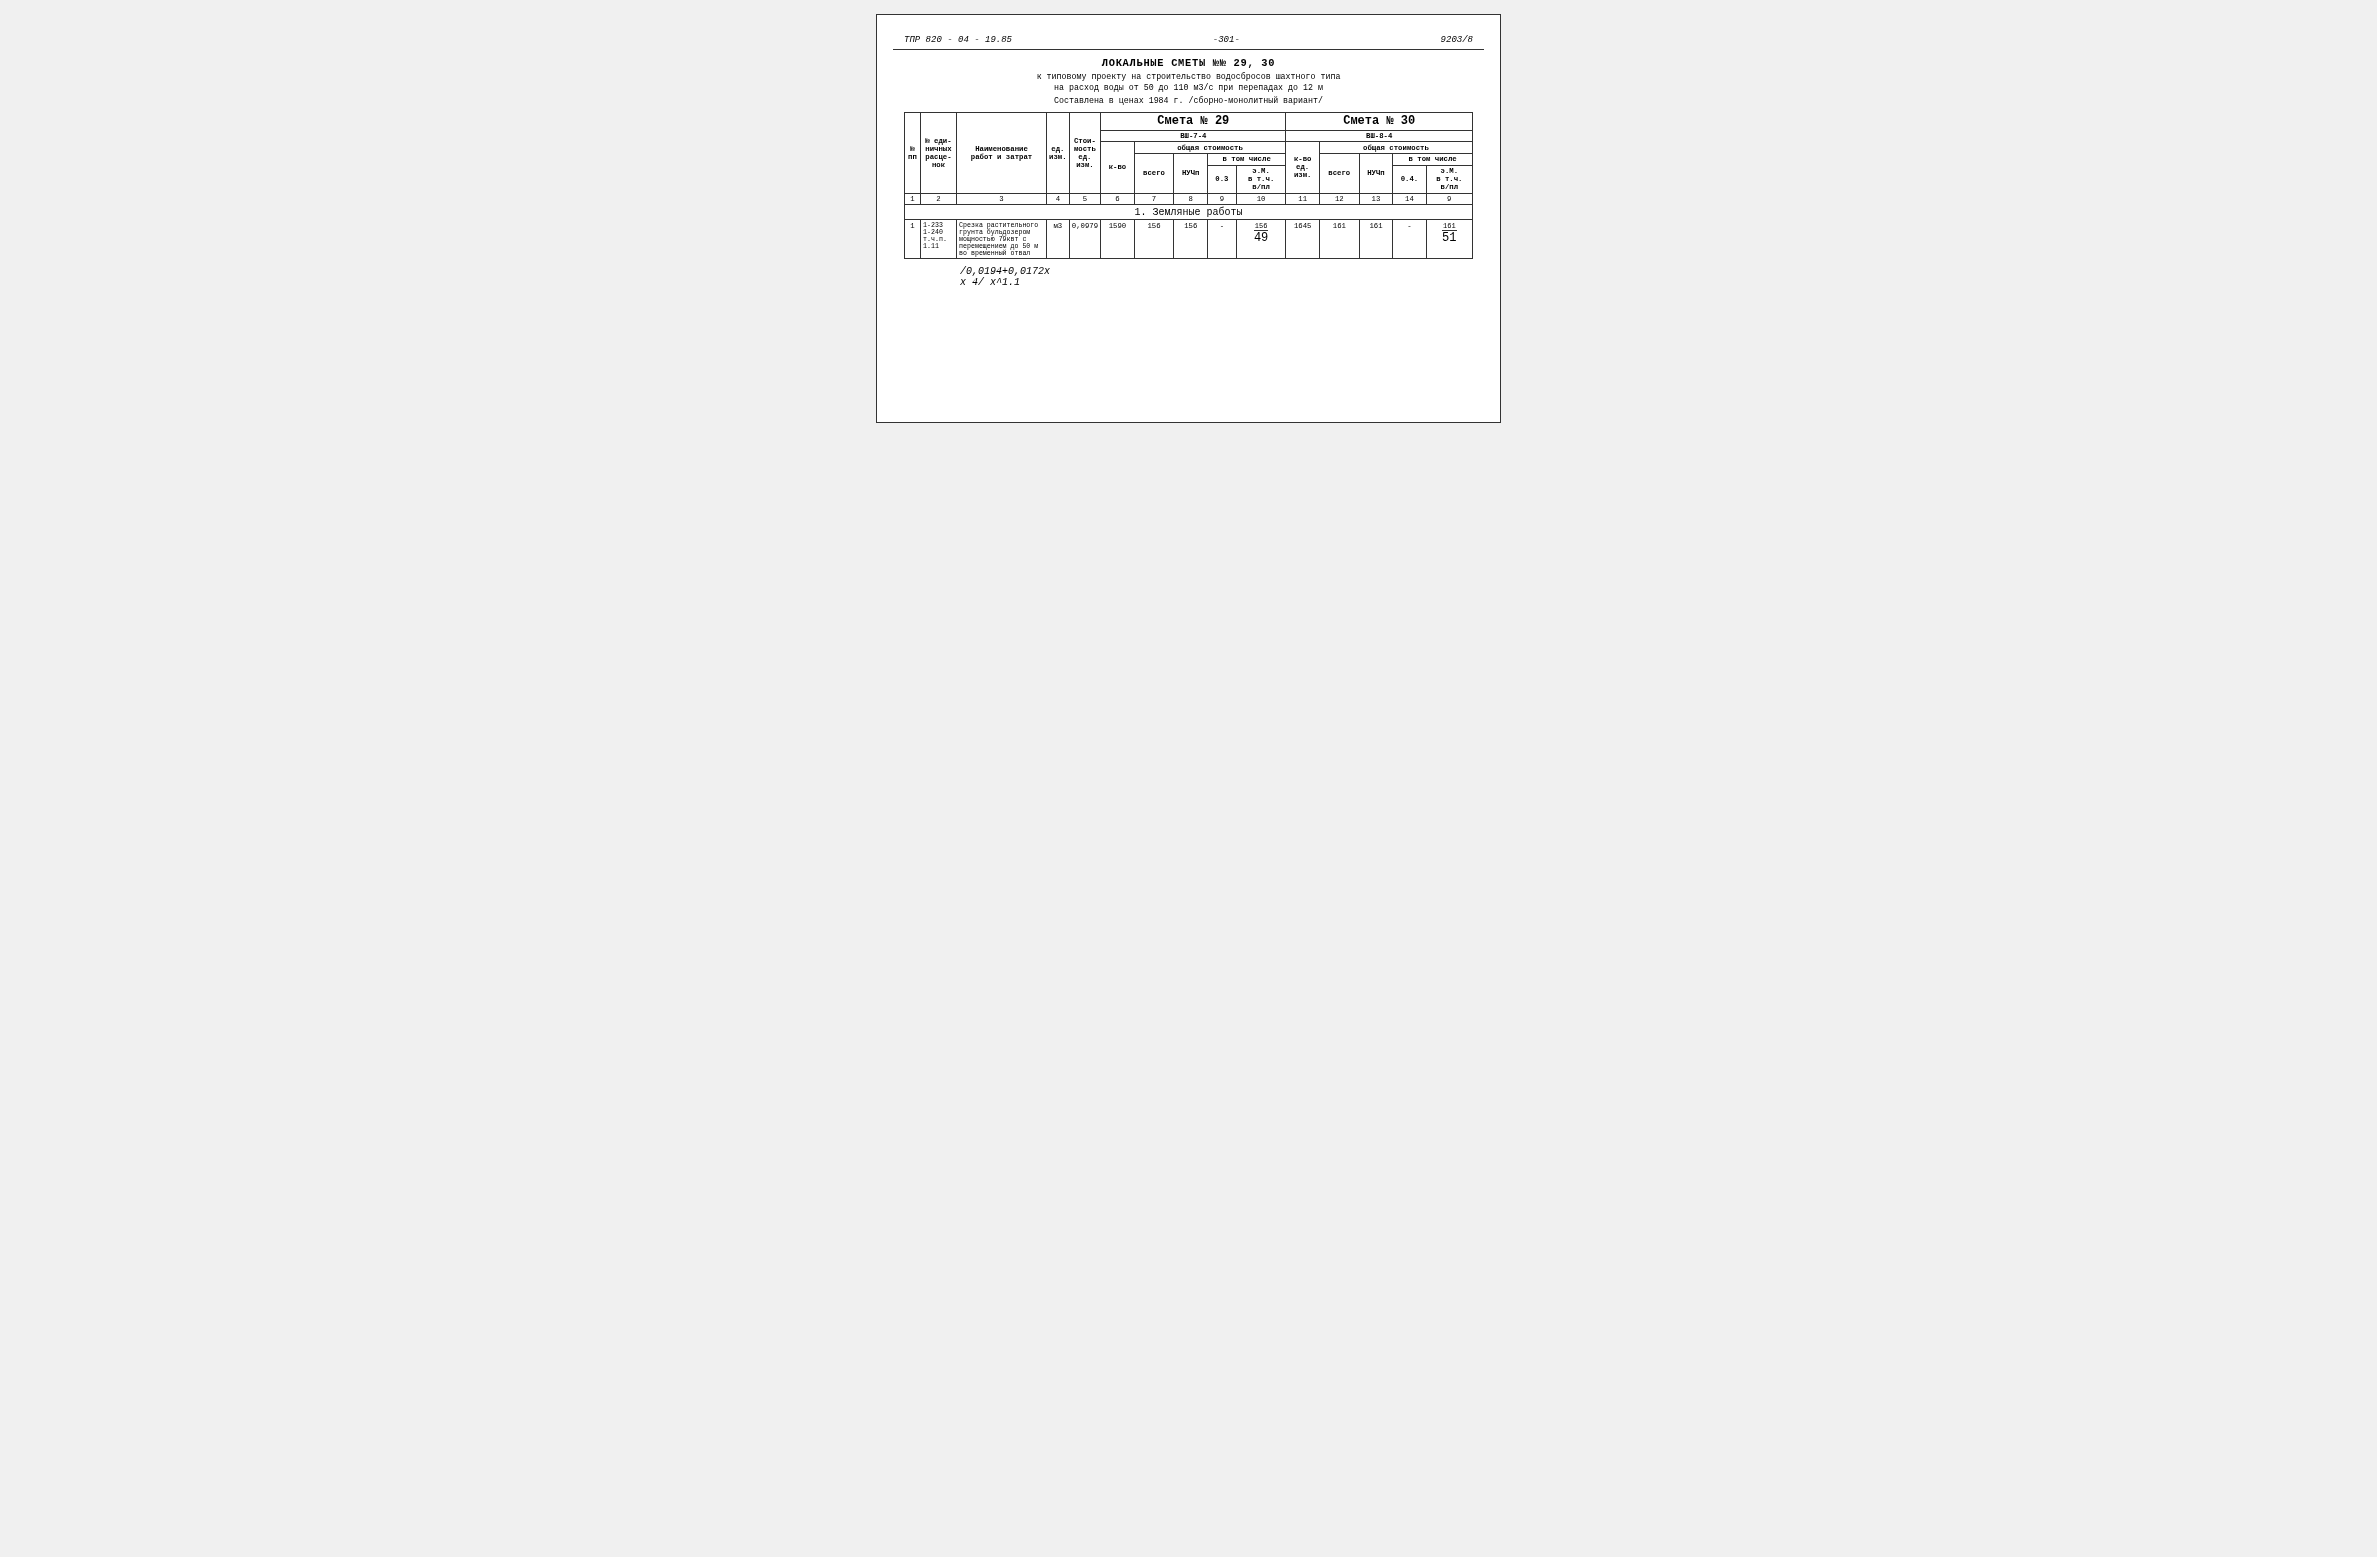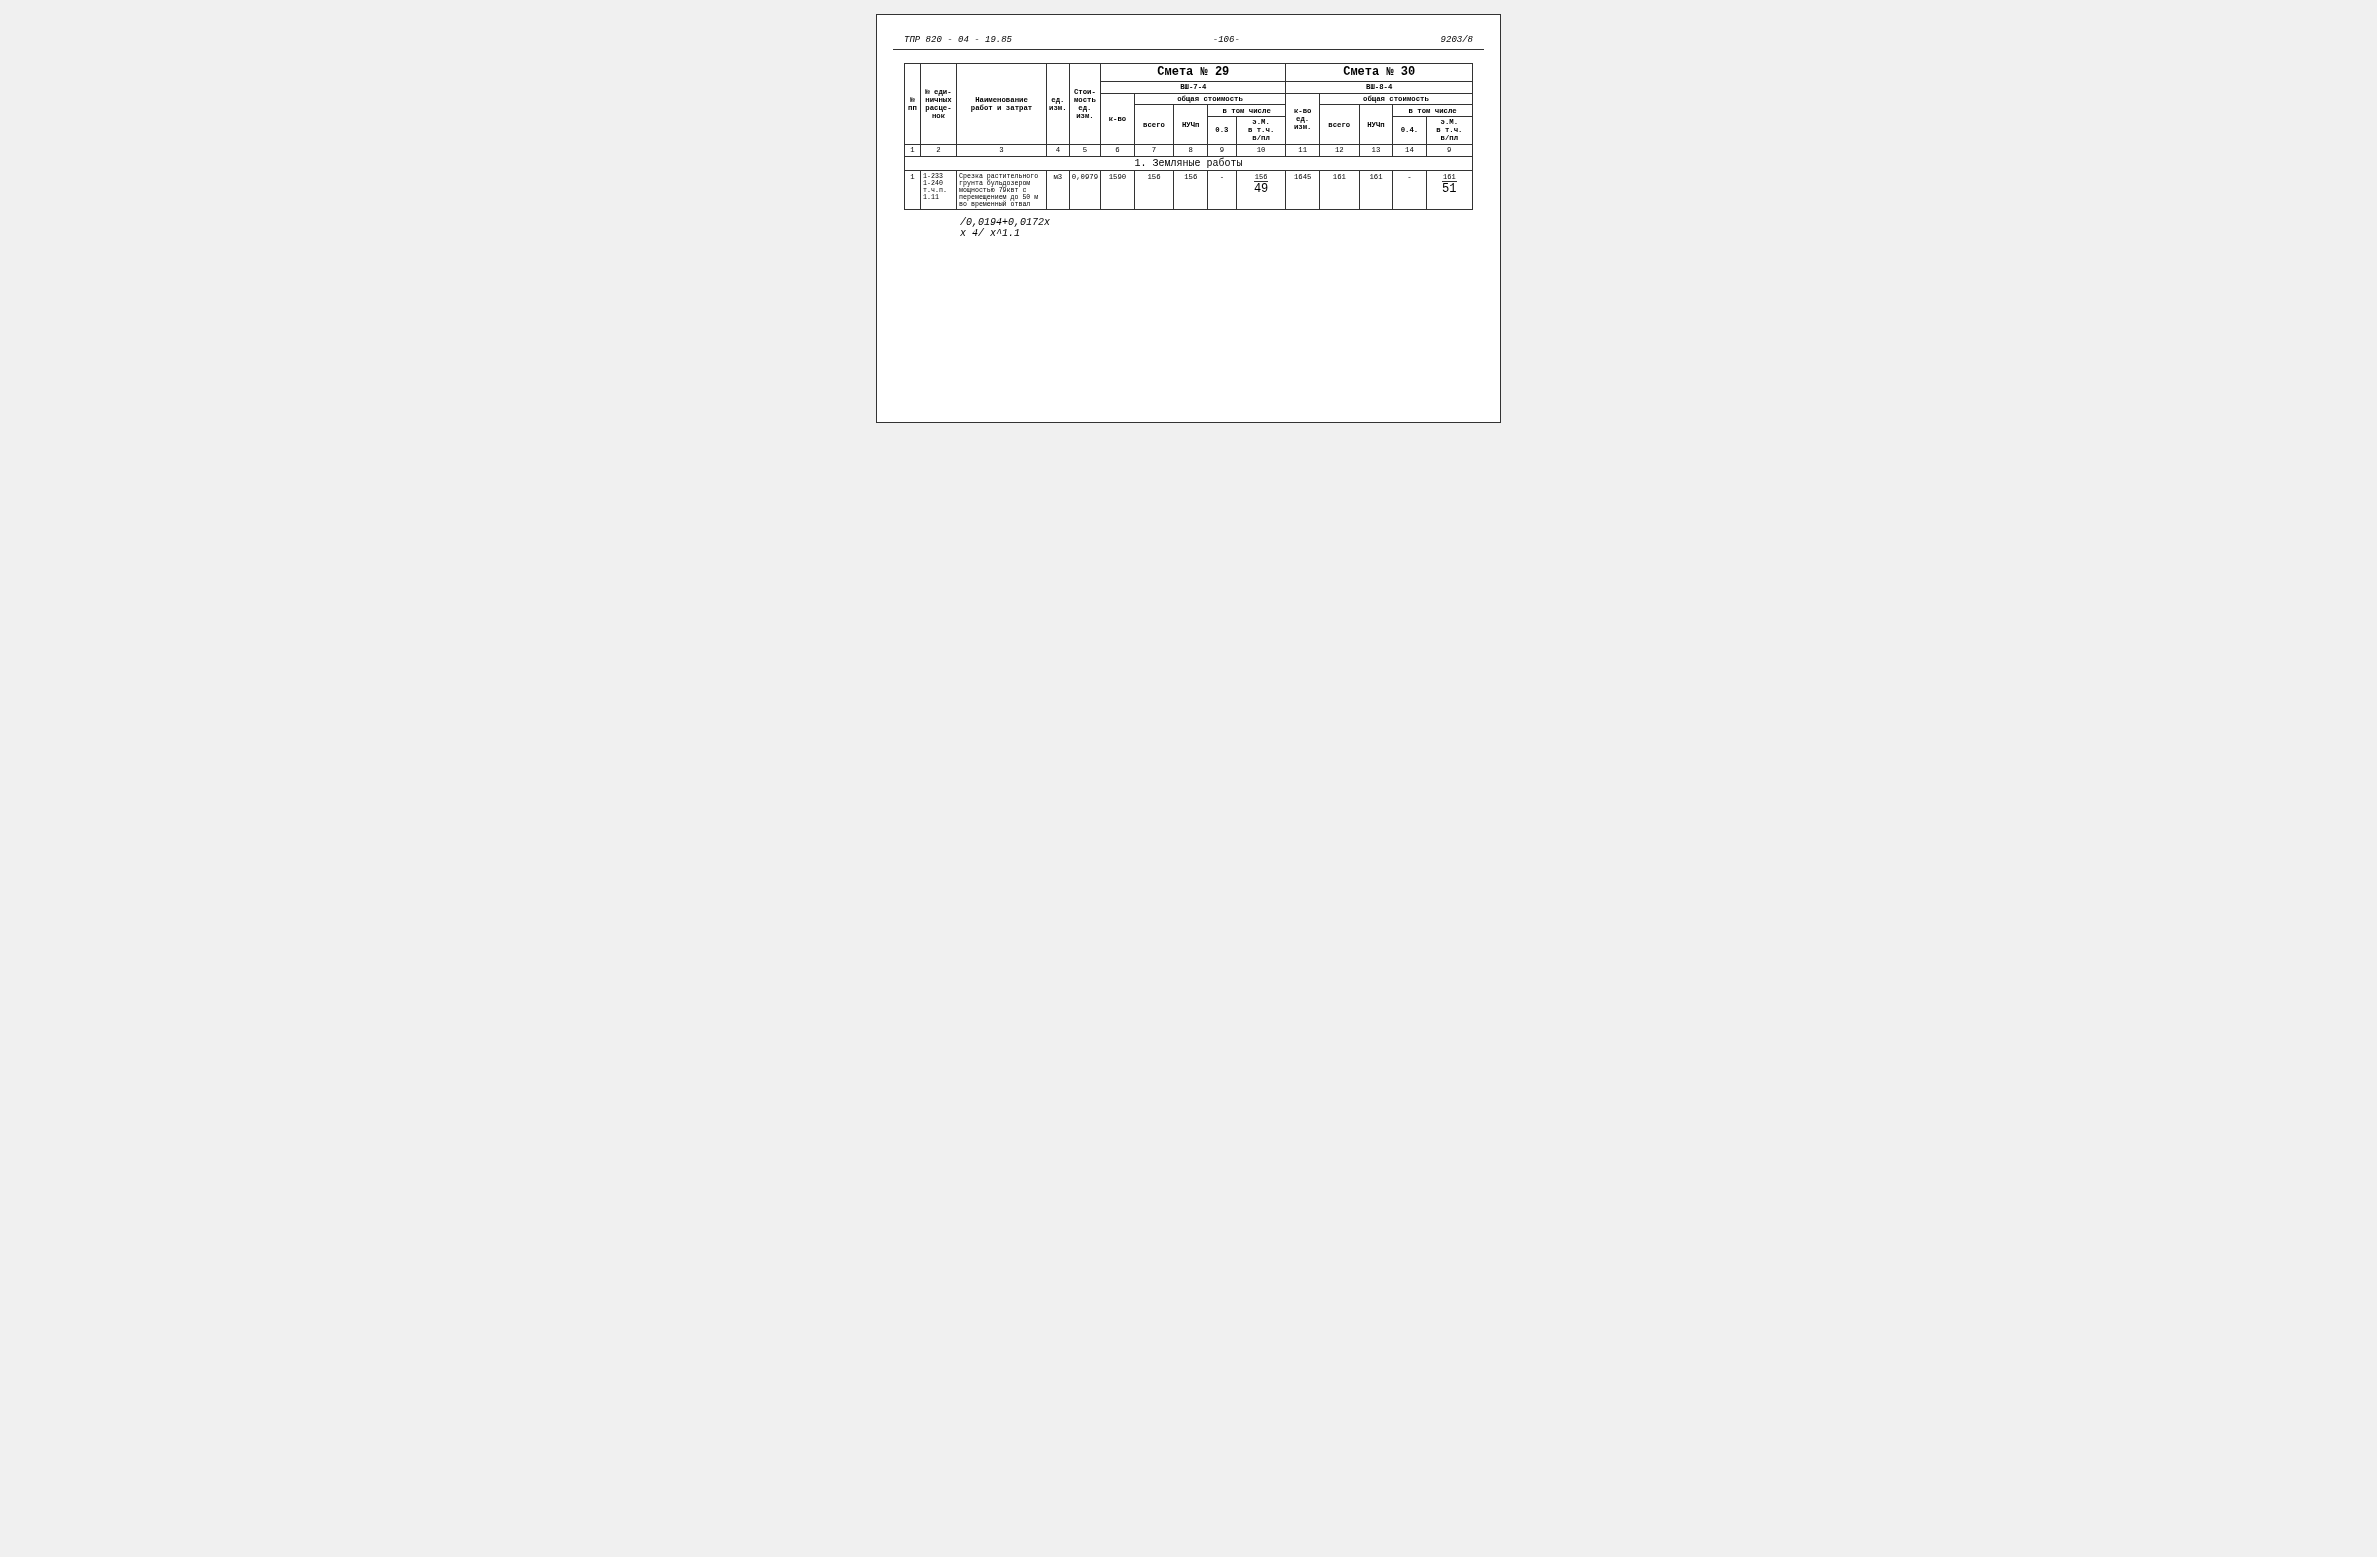--- a/index.html
+++ b/index.html
@@ -115,26 +115,32 @@
       border-right: 0.7px solid #333;
     }
   </style>
 </head>
 <body>
 
 <div class="page">
 
   <div class="page-header">
     <span>ТПР 820 - 04 - 19.85</span>
-    <span>-106-</span>
+    <span>-301-</span>
     <span>9203/8</span>
   </div>
 
   <div class="page-body">
 
+    <div class="title-section">
+      <div class="main-title">ЛОКАЛЬНЫЕ СМЕТЫ №№ 29, 30</div>
+      <div class="subtitle">к типовому проекту на строительство водосбросов шахтного типа</div>
+      <div class="subtitle2">на расход воды от 50 до 110 м3/с при перепадах до 12 м</div>
+      <div class="compiled">Составлена в ценах 1984 г. /сборно-монолитный вариант/</div>
+    </div>
 
     <table class="main-table">
       <thead>
 
         <tr>
           <th rowspan="5" class="col-num">№<br>пп</th>
           <th rowspan="5" class="col-unit-num">№ еди-<br>ничных<br>расце-<br>нок</th>
           <th rowspan="5" class="col-name">Наименование<br>работ и затрат</th>
           <th rowspan="5" class="col-unit">ед.<br>изм.</th>
           <th rowspan="5" class="col-cost">Стои-<br>мость<br>ед.<br>изм.</th>

